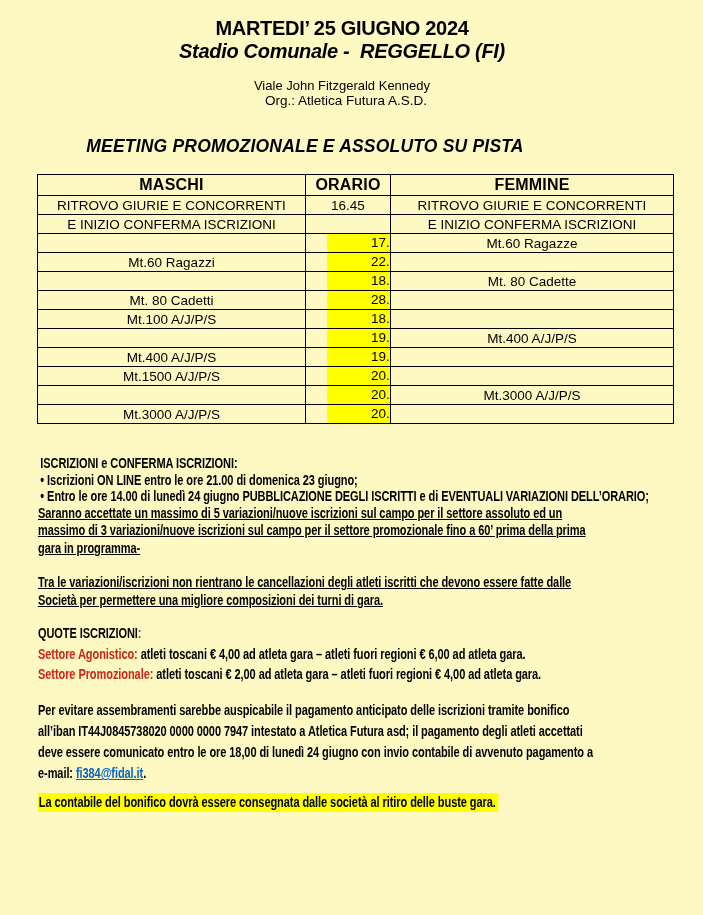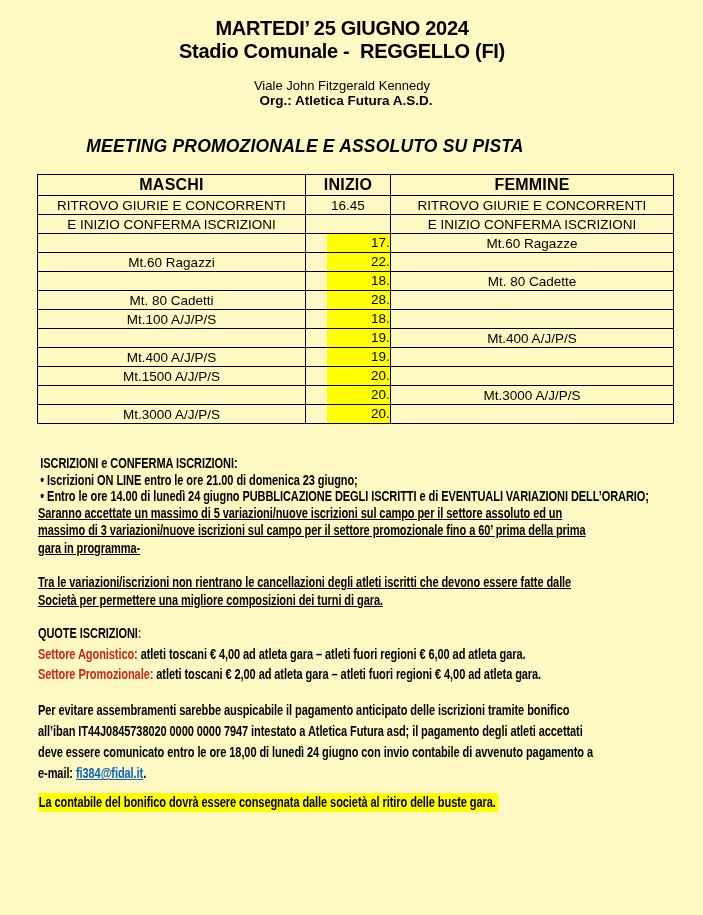--- a/index.html
+++ b/index.html
@@ -4,23 +4,23 @@
 <style>
   * { margin:0; padding:0; box-sizing:border-box; }
   html,body { background:#fff; }
   .page {
     position:relative; width:703px; height:915px; background:#fef9c3;
     font-family:"Liberation Sans", sans-serif; color:#000; overflow:hidden;
   }
   
   .header { width:684px; padding-top:17px; text-align:center; }
   .title1 { font-size:20px; font-weight:bold; line-height:23px; letter-spacing:-0.3px; }
-  .title2 { font-size:20px; font-weight:bold; line-height:23px; letter-spacing:-0.3px; white-space:pre; }
+  .title2 { font-size:20px; font-weight:bold; line-height:23px; letter-spacing:-0.3px; white-space:pre;font-style:italic; }
   .addr   { font-size:13px; font-weight:400; line-height:15px; margin-top:15px; }
-  .org    { font-size:13.5px; font-weight:bold; line-height:16px;padding-left:8px; }
+  .org    { font-size:13.5px; font-weight:normal; line-height:16px;padding-left:8px; }
   .meeting-title {
     width:610px; text-align:center; margin-top:27px;
     font-style:italic; font-weight:600; font-size:17.5px; letter-spacing:0.2px;
   }
   
   table.schedule {
     margin:17px 0 0 37px; width:636px; border-collapse:collapse;
     border:1.5px solid #000; table-layout:fixed;
   }
   table.schedule th, table.schedule td {
@@ -74,21 +74,21 @@
 
   <table class="schedule">
     <colgroup>
         <col class="c-maschi">
         <col class="c-orario">
         <col class="c-femmine">
       </colgroup>
     <thead>
       <tr>
         <th>MASCHI</th>
-        <th>INIZIO</th>
+        <th>ORARIO</th>
         <th>FEMMINE</th>
       </tr>
     </thead>
     <tbody>
         <tr>
           <td>RITROVO GIURIE E CONCORRENTI</td>
           <td>16.45</td>
           <td>RITROVO GIURIE E CONCORRENTI</td>
         </tr>
         <tr>

